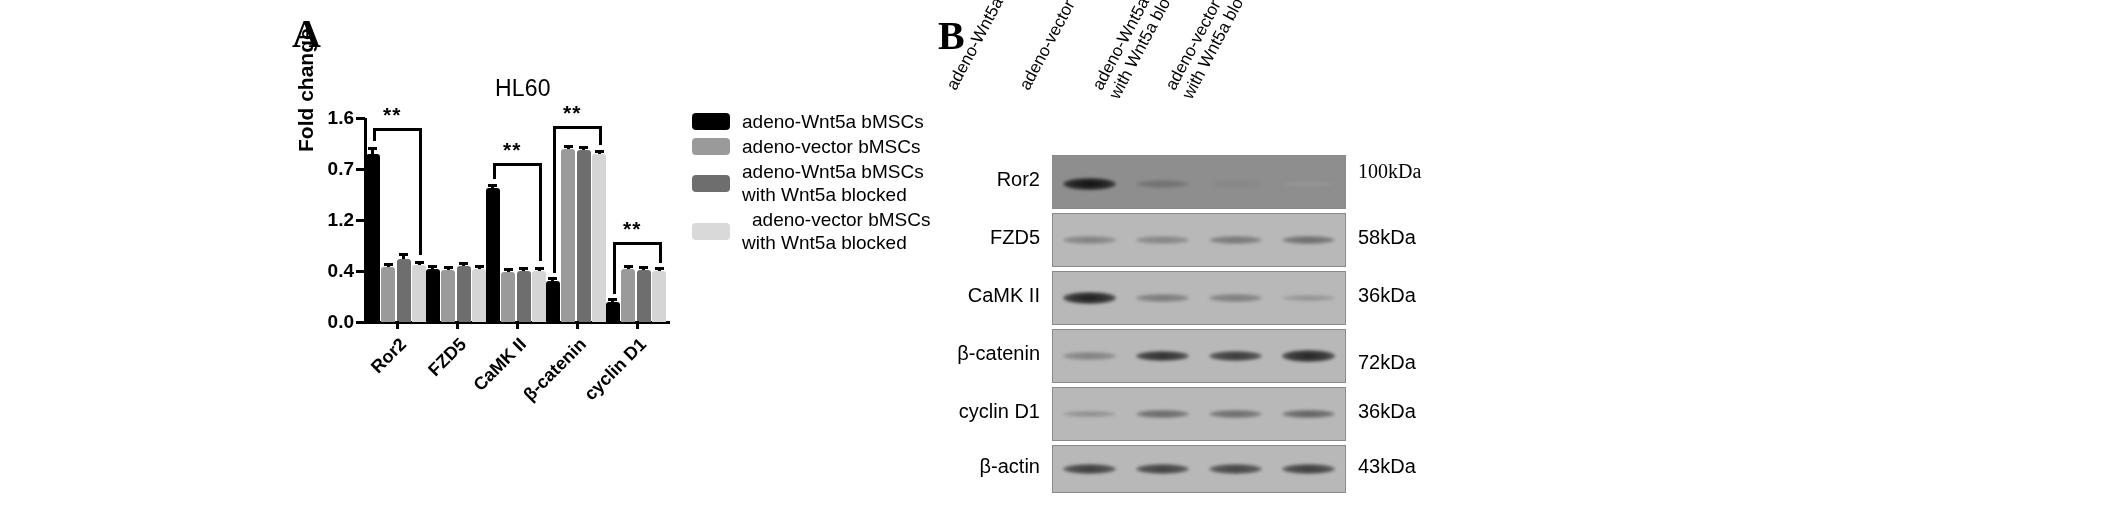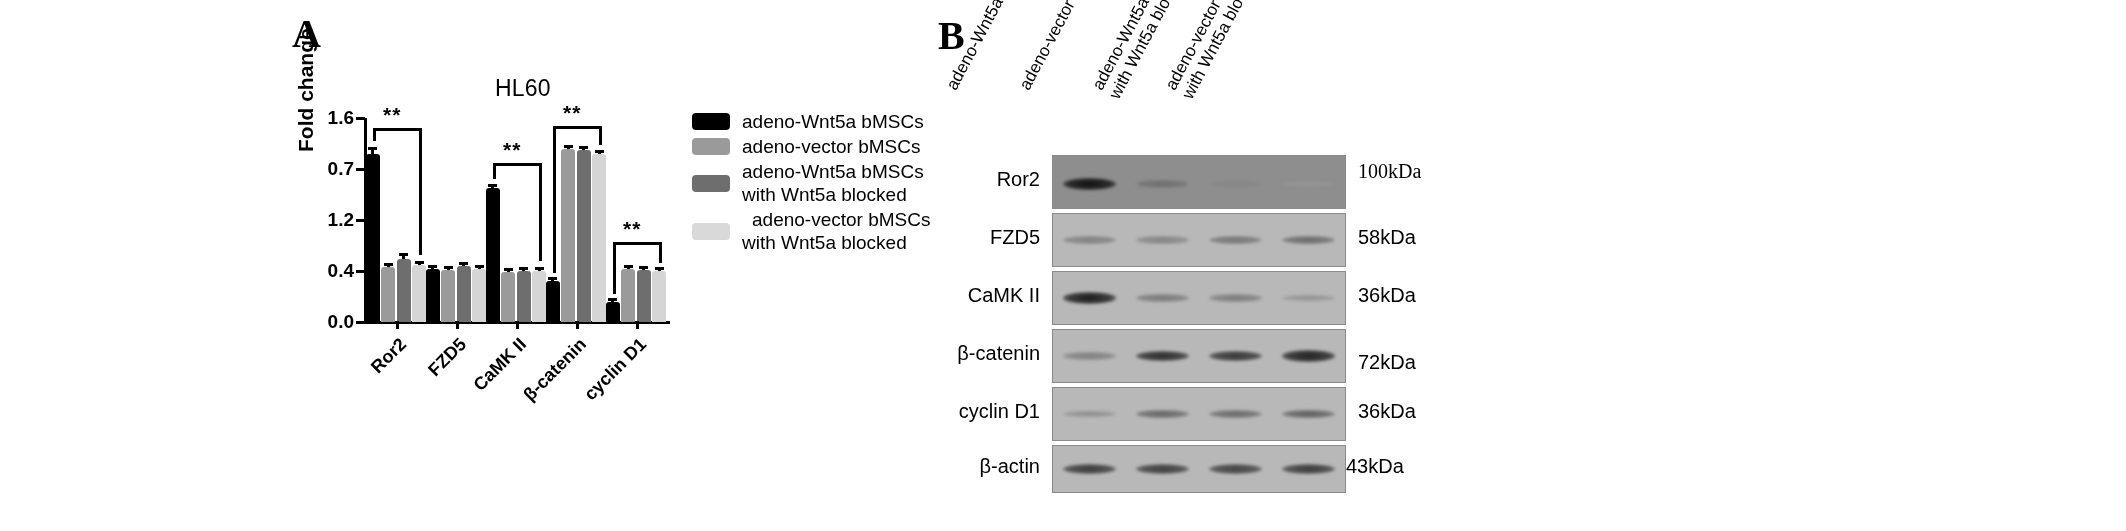--- a/index.html
+++ b/index.html
@@ -288,21 +288,21 @@
           <div class="blot-mw" style="left: 306px; top: 13px;">36kDa</div>
           <div class="blot-strip" style="width: 292px; height: 52px; background: linear-gradient(rgb(184, 184, 184) 0%, rgb(184, 184, 184) 40%, rgb(184, 184, 184) 100%);">
             <div class="band" style="width: 52.56px; height: 6.82px; left: 10.22px; top: 22.59px; background: radial-gradient(rgba(142, 142, 142, 0.97) 0%, rgba(142, 142, 142, 0.75) 55%, rgba(142, 142, 142, 0) 100%);"></div>
             <div class="band" style="width: 52.56px; height: 8.36px; left: 83.22px; top: 21.82px; background: radial-gradient(rgba(101, 101, 101, 0.97) 0%, rgba(101, 101, 101, 0.75) 55%, rgba(101, 101, 101, 0) 100%);"></div>
             <div class="band" style="width: 52.56px; height: 8.22px; left: 156.22px; top: 21.89px; background: radial-gradient(rgba(105, 105, 105, 0.97) 0%, rgba(105, 105, 105, 0.75) 55%, rgba(105, 105, 105, 0) 100%);"></div>
             <div class="band" style="width: 52.56px; height: 8.64px; left: 229.22px; top: 21.68px; background: radial-gradient(rgba(94, 94, 94, 0.97) 0%, rgba(94, 94, 94, 0.75) 55%, rgba(94, 94, 94, 0) 100%);"></div>
           </div>
         </div>
         <div class="blot-row" style="top: 435px; width: 292px; height: 46px;">
           <div class="blot-label" style="right: 304px; top: 10px;">β-actin</div>
-          <div class="blot-mw" style="left: 294px; top: 10px;">43kDa</div>
+          <div class="blot-mw" style="left: 306px; top: 10px;">43kDa</div>
           <div class="blot-strip" style="width: 292px; height: 46px; background: linear-gradient(rgb(184, 184, 184) 0%, rgb(184, 184, 184) 40%, rgb(184, 184, 184) 100%);">
             <div class="band" style="width: 52.56px; height: 10.18px; left: 10.22px; top: 17.91px; background: radial-gradient(rgba(53, 53, 53, 0.97) 0%, rgba(53, 53, 53, 0.75) 55%, rgba(53, 53, 53, 0) 100%);"></div>
             <div class="band" style="width: 52.56px; height: 10.04px; left: 83.22px; top: 17.98px; background: radial-gradient(rgba(57, 57, 57, 0.97) 0%, rgba(57, 57, 57, 0.75) 55%, rgba(57, 57, 57, 0) 100%);"></div>
             <div class="band" style="width: 52.56px; height: 9.9px; left: 156.22px; top: 18.05px; background: radial-gradient(rgba(61, 61, 61, 0.97) 0%, rgba(61, 61, 61, 0.75) 55%, rgba(61, 61, 61, 0) 100%);"></div>
             <div class="band" style="width: 52.56px; height: 10.18px; left: 229.22px; top: 17.91px; background: radial-gradient(rgba(53, 53, 53, 0.97) 0%, rgba(53, 53, 53, 0.75) 55%, rgba(53, 53, 53, 0) 100%);"></div>
           </div>
         </div>
       </div>
   </div>
 

